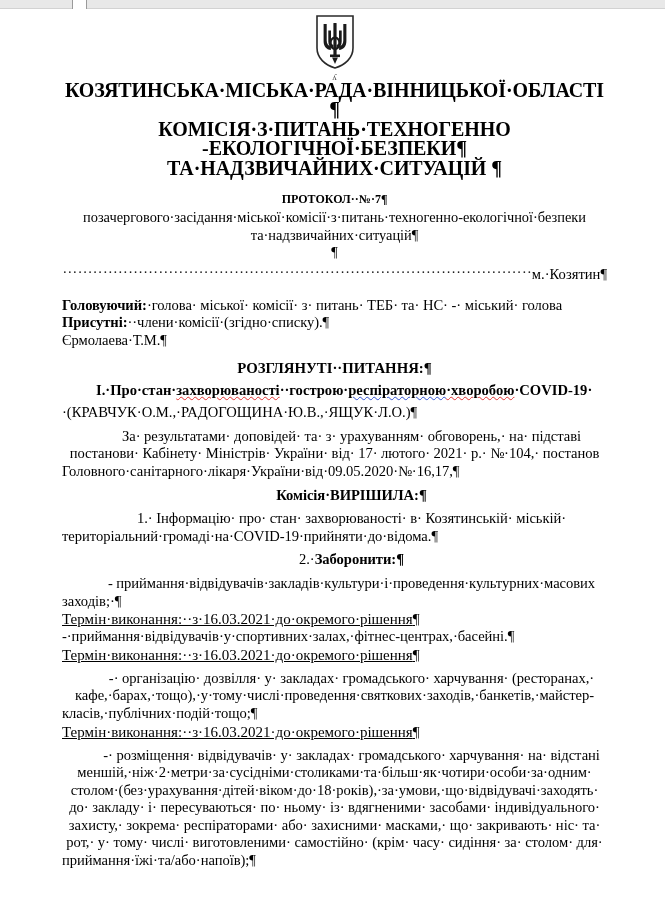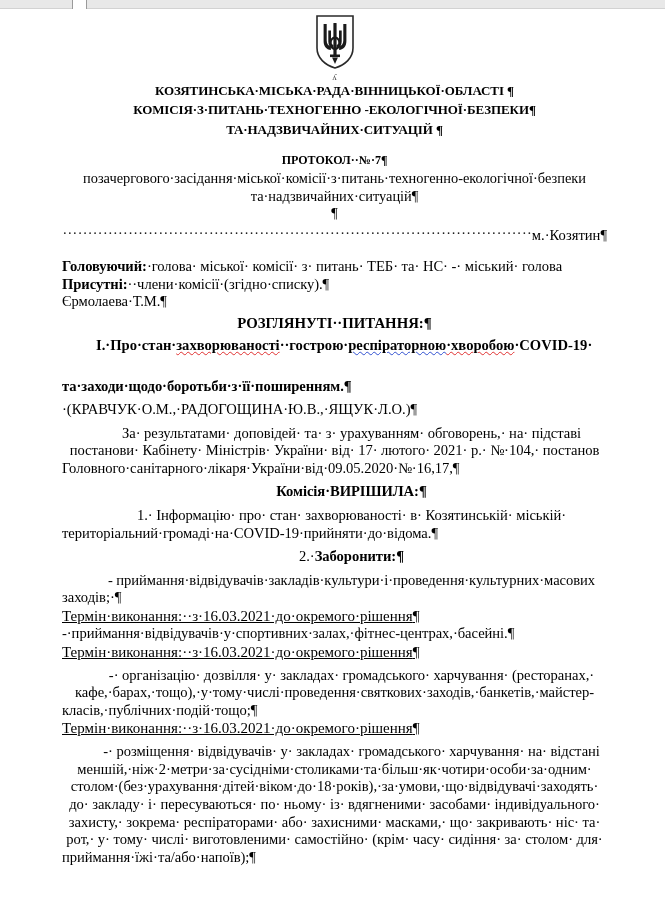--- a/index.html
+++ b/index.html
@@ -62,21 +62,21 @@
     line-height: 17.6px;
     letter-spacing: -0.05px;
   }
   .just { text-align: justify; text-align-last: left; }
   .b { font-weight: bold; margin-top: 24px; }
   .ind { text-indent: 34px; text-align: center; }
 
   .title-block {
     text-align: center;
     font-weight: bold;
-    font-size: 13px;
+    font-size: 20px;
     line-height: 19.4px;
     letter-spacing: -0.1px;
     margin-top: 4px;
   }
 
   .proto {
     text-align: center;
     font-weight: bold;
     font-size: 12px;
     line-height: 20px;
@@ -121,21 +121,21 @@
     white-space: nowrap;
   }
 
   .chair { margin-top: 13px; }
 
   .section-head {
     text-align: center;
     font-weight: bold;
     font-size: 14.8px;
     line-height: 21px;
-    margin-top: 2px;
+    margin-top: 8px;
   }
 
   .item-head {
     font-weight: bold;
     font-size: 14.6px;
     line-height: 17.6px;
     text-align: justify;
     text-align-last: left;
     text-indent: 34px;
     margin-top: 3px;
@@ -225,21 +225,20 @@
   <div class="ln">
     <span class="b">Присутні:</span><span>··члени·комісії·(згідно·списку).¶</span>
   </div>
   <div class="ln">Єрмолаева·Т.М.¶</div>
 
   <div class="section-head">РОЗГЛЯНУТІ··ПИТАННЯ:¶</div>
 
   <div class="item-head">
     <span>I.·Про·стан·</span><span class="sq-red">захворюваності</span><span>··гострою·</span><span class="sq-blue">респіраторною</span><span class="sq-red">·хворобою</span><span>·COVID-19·</span>
   </div>
-  <div class="ln b">та·заходи·щодо·боротьби·з·її·поширенням.¶</div>
 
   <div class="speakers">·(КРАВЧУК·О.М.,·РАДОГОЩИНА·Ю.В.,·ЯЩУК·Л.О.)¶</div>
 
   <div class="ln just ind para">За· результатами· доповідей· та· з· урахуванням· обговорень,· на· підставі постанови· Кабінету· Міністрів· України· від· 17· лютого· 2021· р.· №·104,· постанов Головного·санітарного·лікаря·України·від·09.05.2020·№·16,17,¶</div>
 
   <div class="ln b ind para">Комісія·ВИРІШИЛА:¶</div>
 
   <div class="ln just ind para">1.·  Інформацію· про· стан· захворюваності· в· Козятинській· міській· територіальний·громаді·на·COVID-19·прийняти·до·відома.¶</div>
 
   <div class="ln ind para">

